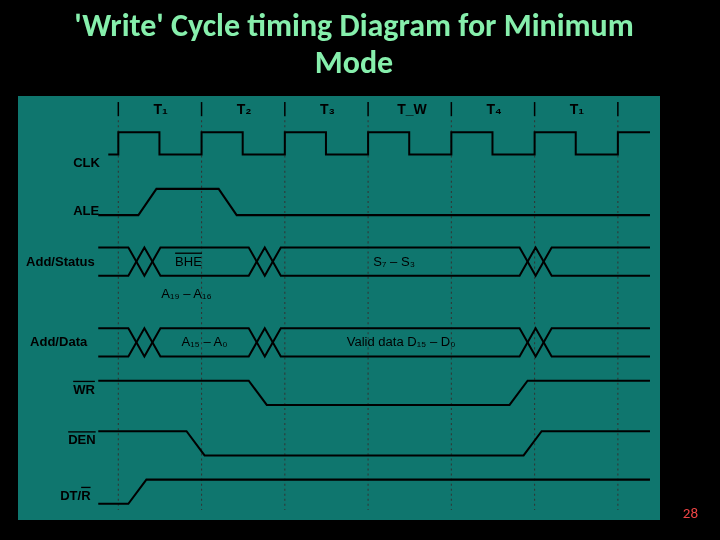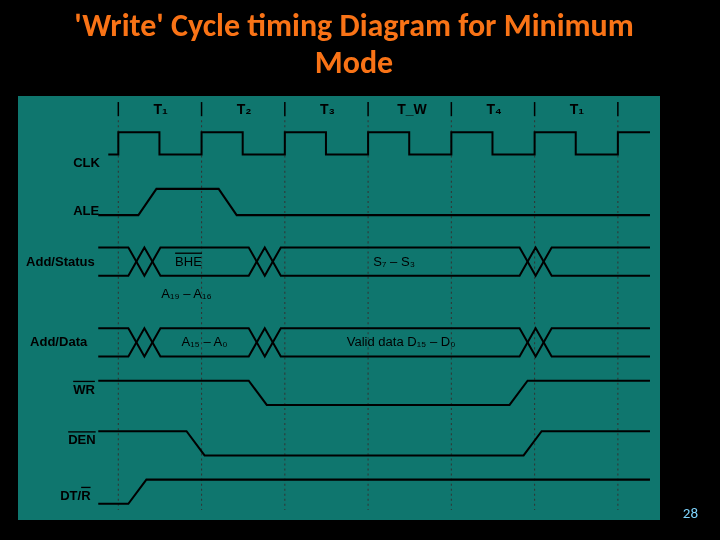--- a/index.html
+++ b/index.html
@@ -11,40 +11,40 @@
     font-family: Calibri, Arial, sans-serif;
     overflow: hidden;
   }
   .slide {
     position: relative;
     width: 720px;
     height: 540px;
     background: #000;
   }
   .title {
-    color: #f97316;
+    color: #86efac;
     text-align: center;
     font-size: 32px;
     font-weight: 700;
     line-height: 1.15;
     padding: 8px 52px 6px 40px;
   }
   .diagram-box {
     position: absolute;
     left: 18px;
     right: 60px;
     top: 96px;
     bottom: 20px;
     background: #0f766e;
   }
   .page-num {
     position: absolute;
     right: 22px;
     bottom: 18px;
-    color: #7dd3fc;
+    color: #ef4444;
     font-size: 15px;
     background: #000;
   }
 
   
   .lbl {
     font: 700 14px Arial, sans-serif;
     fill: #000;
   }
   .sig {

